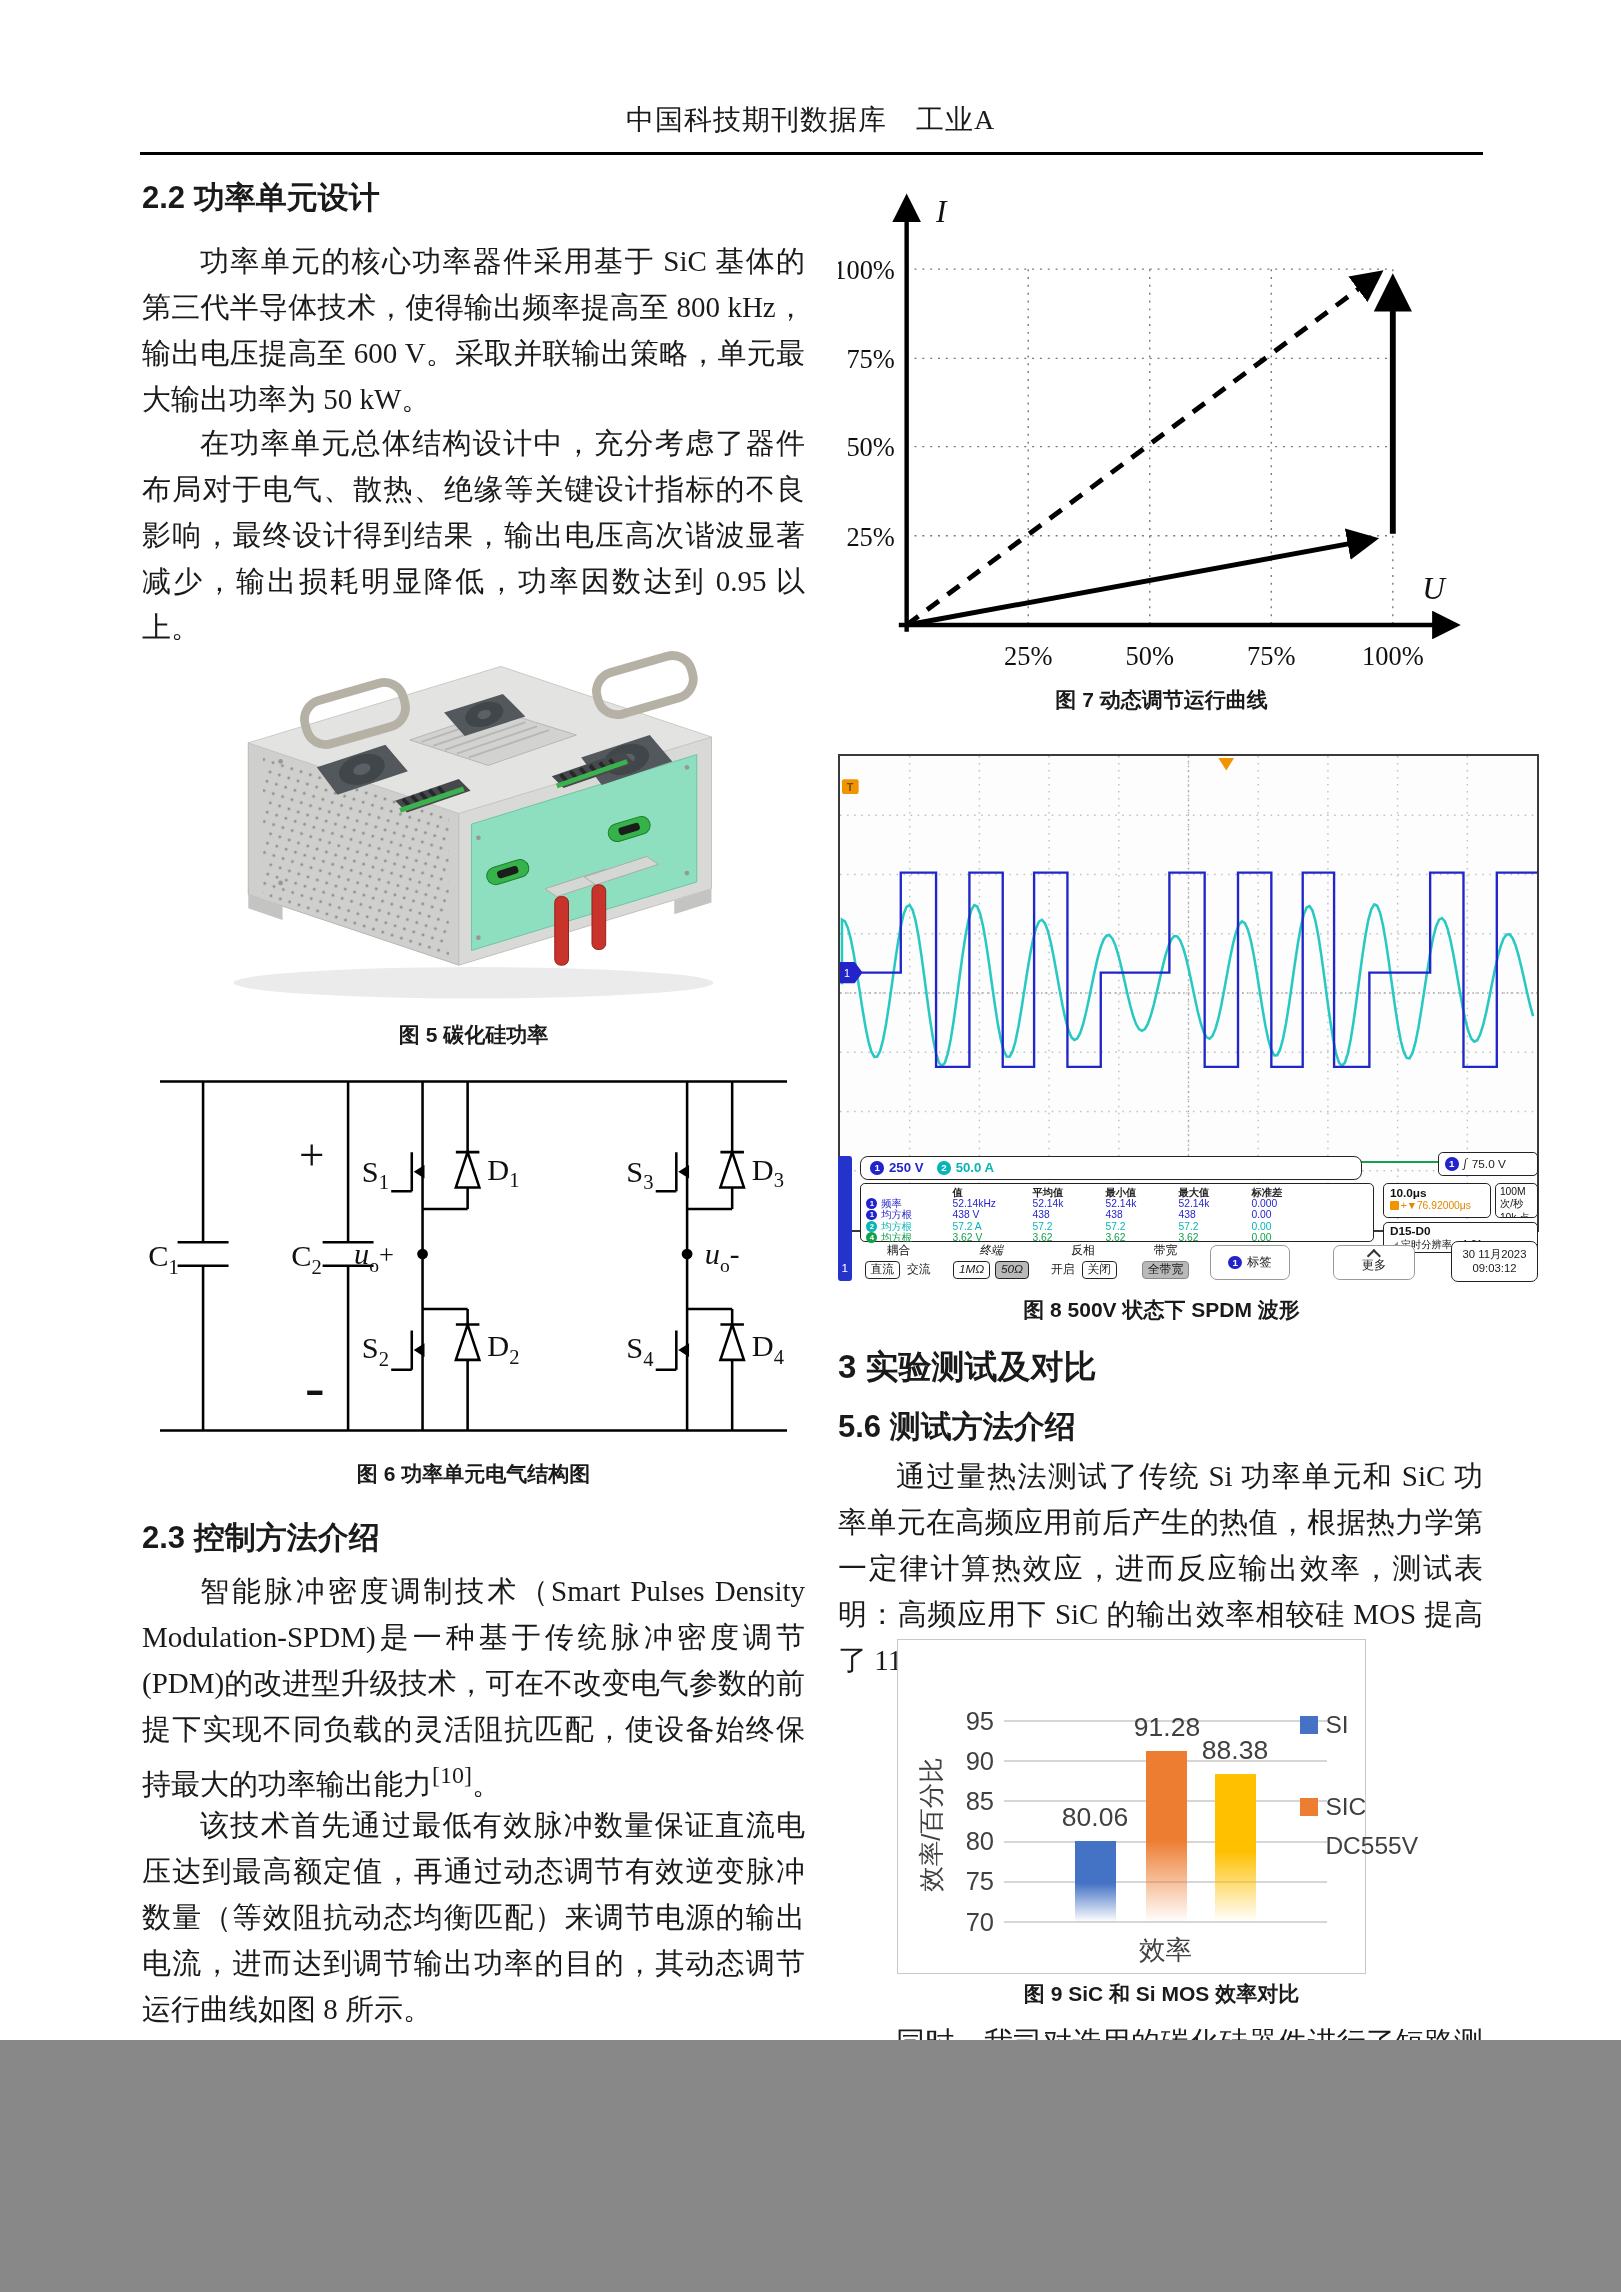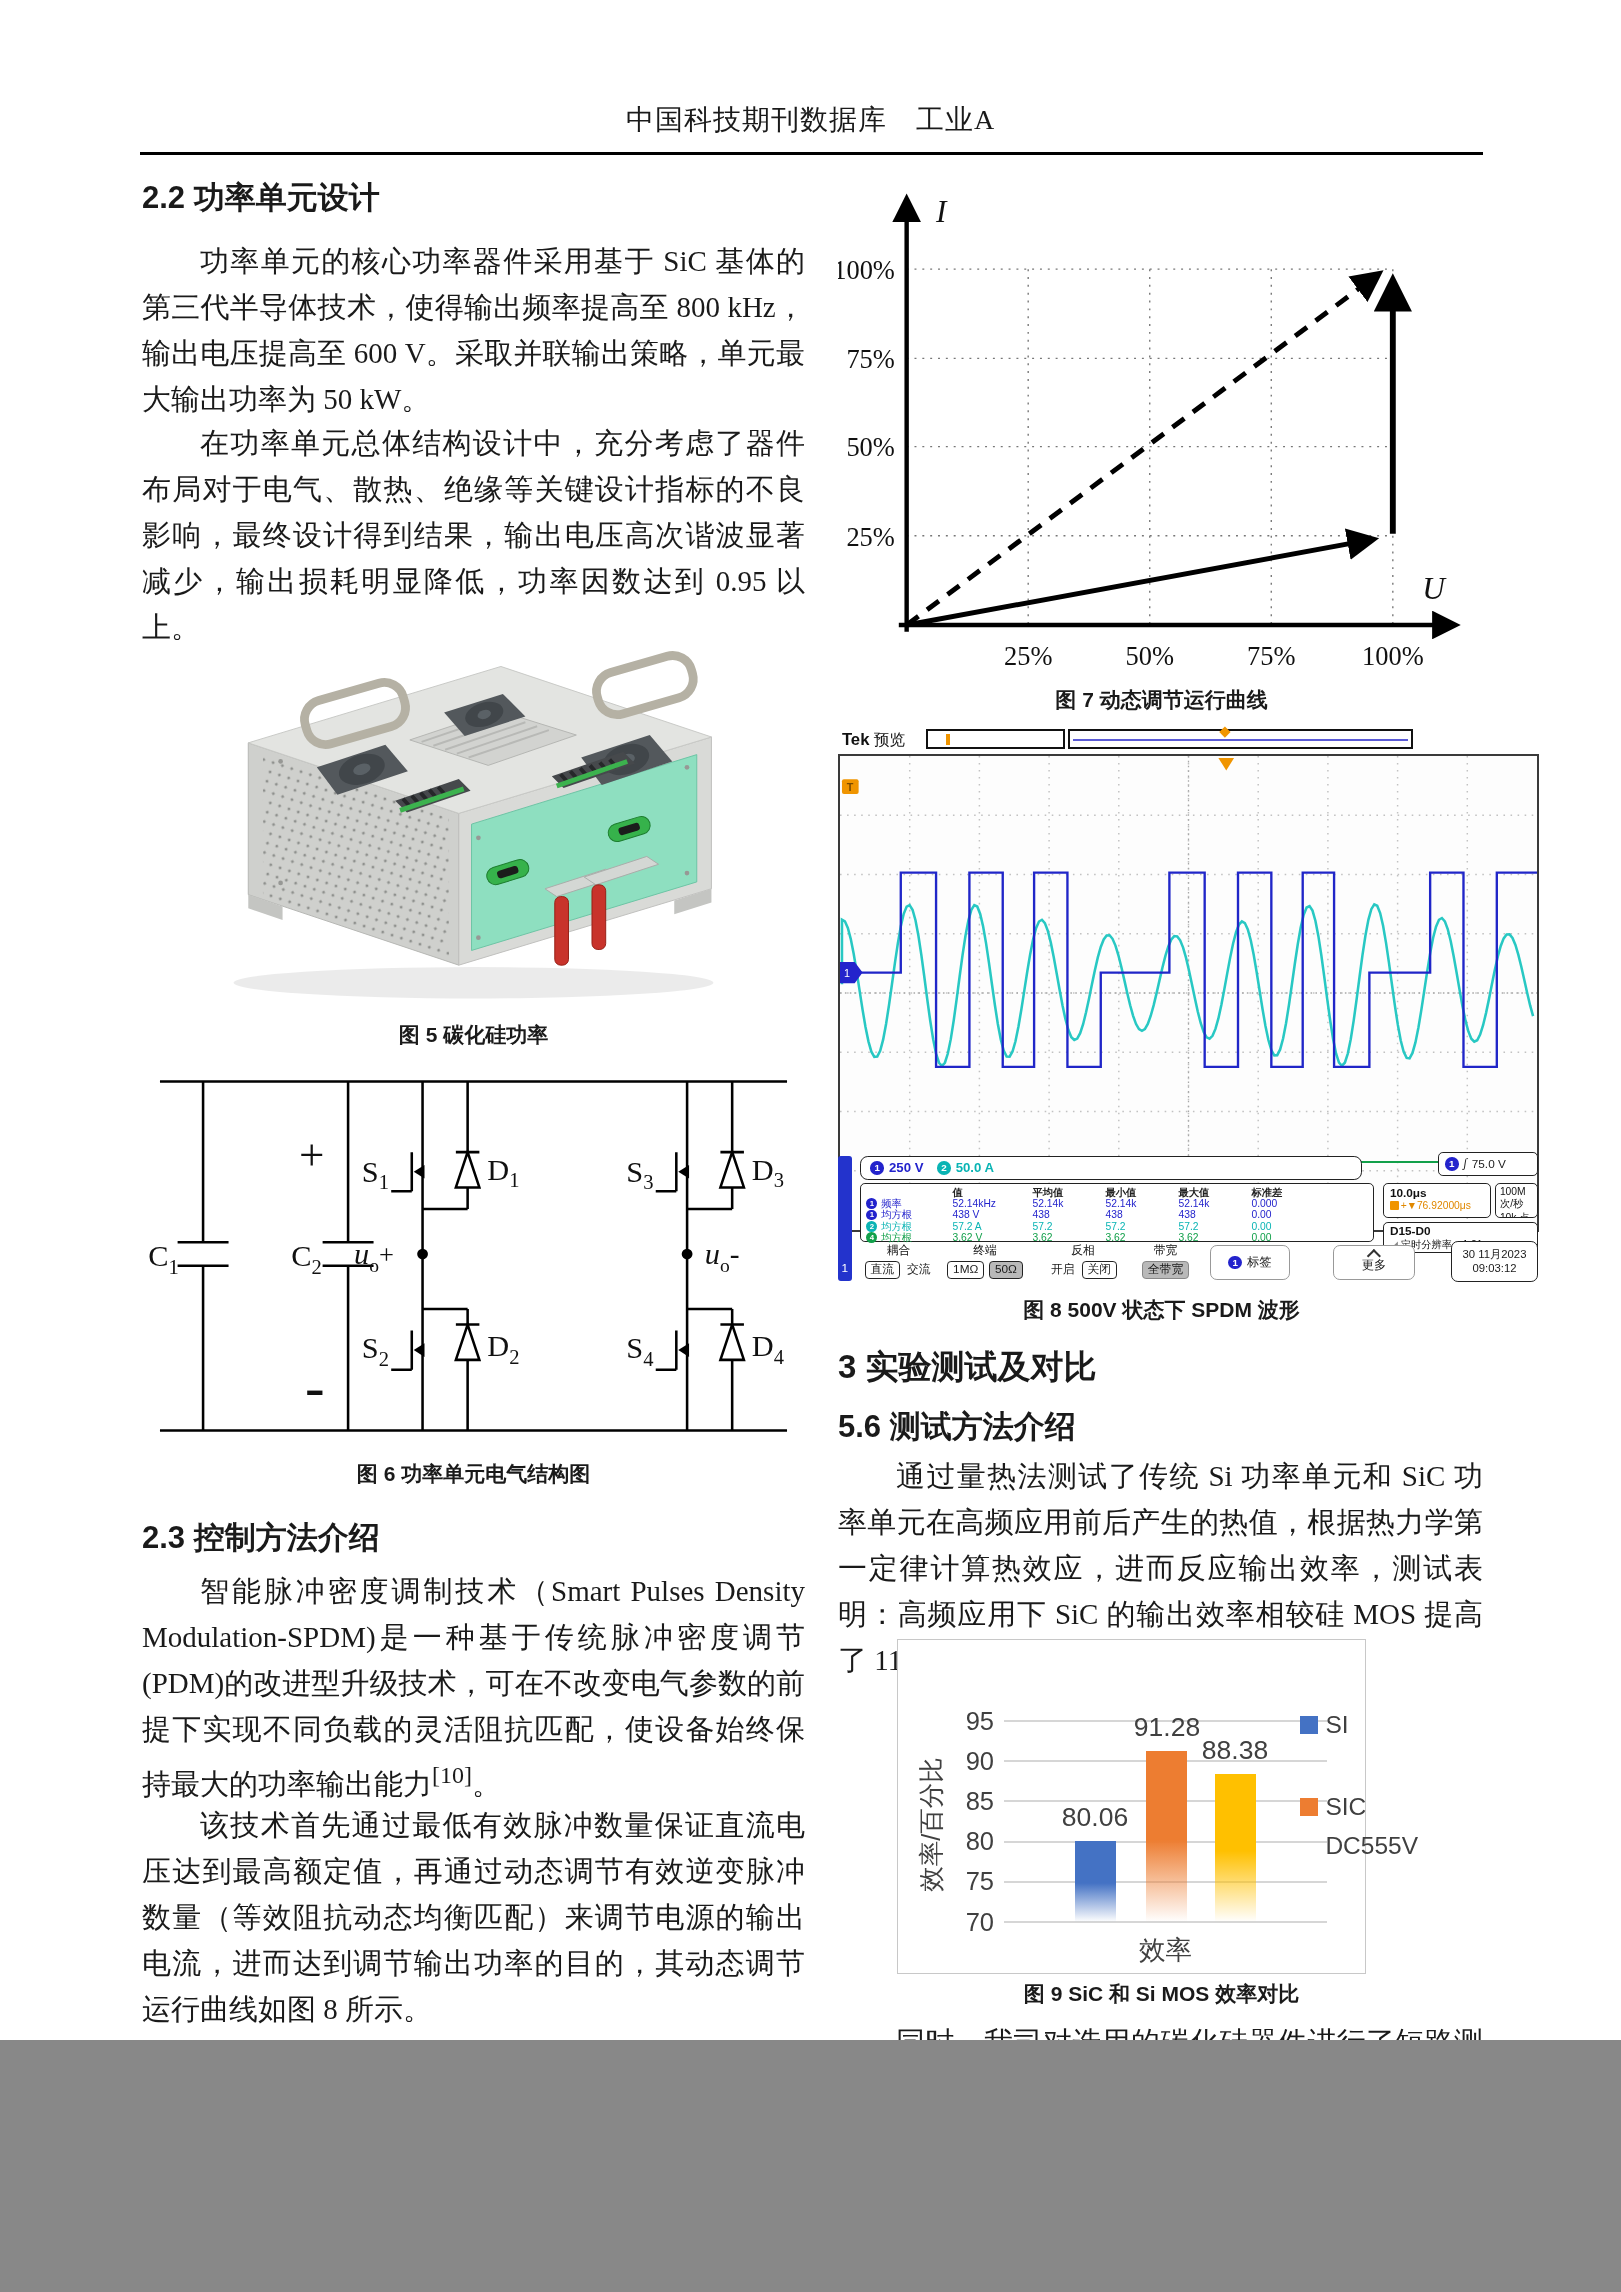--- a/index.html
+++ b/index.html
@@ -238,30 +238,20 @@
         <text x="442" y="496">75%</text>
         <text x="566" y="496">100%</text>
       </g>
       <text class="f7axis" x="100" y="44">I</text>
       <text class="f7axis" x="596" y="428">U</text>
     </svg>
   </div>
   <div class="abs caption" style="left:838px;top:686px;width:647px;">图 7  动态调节运行曲线</div>
 
   <div class="abs scope" style="left:838px;top:727px;width:701px;height:557px;">
-    <div class="topbar">
-      <span class="teklogo"><b>Tek</b> <span>预览</span></span>
-      <div class="tl-box" style="left:88px;width:139px;">
-        <div class="tl-tick" style="left:17.6px;"></div>
-      </div>
-      <div class="tl-box" style="left:230px;width:345px;">
-        <div class="tl-line"></div>
-        <div class="tl-diamond" style="left:151px;"></div>
-      </div>
-    </div>
     <div class="grat">
       <svg width="697" height="474" viewBox="0 0 711 488" preserveAspectRatio="none">
         <path d="M71.1 0V488 M142.2 0V488 M213.3 0V488 M284.4 0V488 M355.5 0V488 M426.6 0V488 M497.7 0V488 M568.8 0V488 M639.9 0V488 M0 61.0H711 M0 122.0H711 M0 183.0H711 M0 244.0H711 M0 305.0H711 M0 366.0H711 M0 427.0H711 " stroke="#c2c2c2" stroke-width="1.5" stroke-dasharray="1.6 5.6" fill="none"></path>
         <path d="M355.5 0 V488 M0 244 H711" stroke="#a8a8a8" stroke-width="1.3" stroke-dasharray="1.6 3.4" fill="none"></path>
         <path d="M2 235L2 168.5L5 170.2L8 177.0L11 188.5L14 203.9L17 222.0L20 241.6L23 261.1L26 278.9L29 293.8L32 304.4L35 309.8L38 309.5L41 303.5L44 292.0L47 275.9L50 256.4L53 235.0L56 213.2L59 192.9L62 175.5L65 162.5L68 155.0L71 153.5L74 158.3L77 169.1L80 185.1L83 205.0L86 227.3L89 250.4L92 272.3L95 291.5L98 306.4L101 315.8L104 319.0L107 315.8L110 306.3L113 291.5L116 272.3L119 250.3L122 227.3L125 205.0L128 185.1L131 169.2L134 158.4L137 153.6L140 155.0L143 162.6L146 175.6L149 192.9L152 213.3L155 235.0L158 256.4L161 275.9L164 291.9L167 303.3L170 309.4L173 309.6L176 304.2L179 293.7L182 278.8L185 261.0L188 241.6L191 222.1L194 204.0L197 188.6L200 177.2L203 170.4L206 168.6L209 172.0L212 180.0L215 191.9L218 206.9L221 223.6L224 240.7L227 256.9L230 271.1L233 282.2L236 289.5L239 292.4L242 291.0L245 285.4L248 276.1L251 263.9L254 249.9L257 235.0L260 220.5L263 207.3L266 196.6L269 188.9L272 184.8L275 184.6L278 188.2L281 195.2L284 205.2L287 217.2L290 230.5L293 243.9L296 256.6L299 267.5L302 276.0L305 281.2L308 283.0L311 281.2L314 275.8L317 267.4L320 256.5L323 243.9L326 230.5L329 217.4L332 205.5L335 195.8L338 188.9L341 185.4L344 185.7L347 189.7L350 197.3L353 207.9L356 220.8L359 235.0L362 249.5L365 263.3L368 275.1L371 284.2L374 289.6L377 291.0L380 288.1L383 281.0L386 270.2L389 256.4L392 240.5L395 223.8L398 207.6L401 193.0L404 181.4L407 173.5L410 170.3L413 172.0L416 178.6L419 189.7L422 204.7L425 222.4L428 241.4L431 260.4L434 277.9L437 292.4L440 302.8L443 308.2L446 308.0L449 302.1L452 290.9L455 275.2L458 256.1L461 235.0L464 213.6L467 193.5L470 176.3L473 163.5L476 156.0L479 154.5L482 159.2L485 169.8L488 185.5L491 205.2L494 227.4L497 250.3L500 272.1L503 291.3L506 306.2L509 315.6L512 318.9L515 315.8L518 306.4L521 291.6L524 272.4L527 250.4L530 227.3L533 204.8L536 184.8L539 168.7L542 157.7L545 152.8L548 154.2L551 161.7L554 174.8L557 192.4L560 213.0L563 235.0L566 256.8L569 276.6L572 292.9L575 304.6L578 310.8L581 311.2L584 305.7L587 294.9L590 279.8L593 261.6L596 241.7L599 221.7L602 203.2L605 187.4L608 175.7L611 168.6L614 166.8L617 170.2L620 178.4L623 190.7L626 206.1L629 223.2L632 240.8L635 257.6L638 272.2L641 283.6L644 291.1L647 294.1L650 292.6L653 286.8L656 277.2L659 264.7L662 250.3L665 235.0L668 220.1L671 206.7L674 195.6L677 187.8L680 183.7L683 183.6L686 187.3L689 194.5L692 204.7L695 217.0L698 230.4L701 244.0L704 256.8L707 267.8" stroke="#28c8c3" stroke-width="2.6" fill="none"></path>
         <path d="M2 223L2 223L62 223L62 120L98 120L98 320L132 320L132 120L166 120L166 320L198 320L198 120L232 120L232 320L266 320L266 223L336 223L336 120L372 120L372 320L406 320L406 120L440 120L440 320L472 320L472 120L504 120L504 320L540 320L540 223L602 223L602 120L636 120L636 320L670 320L670 120L713 120" stroke="#2026c8" stroke-width="2.4" fill="none"></path>
         <path d="M250 418 H711" stroke="#12a04a" stroke-width="2.2"></path>
         <polygon points="0,212 15,212 23,223 15,234 0,234" fill="#2323cc"></polygon>
         <text x="4" y="228" font-size="11" fill="#fff" font-family="Liberation Sans, sans-serif">1</text>
         <rect x="2" y="24" width="17" height="15" rx="2" fill="#f09500"></rect>
@@ -356,21 +346,21 @@
       <span>75.0 V</span>
     </div>
 
     <div class="abs" style="left:21.6px;top:516px;width:78px;">
       <div class="btn-label">耦合</div>
       <div class="btn-row">
           <span class="bt">直流</span>
           <span class="plain">交流</span>
         </div>
     </div>
-    <div class="abs" style="left:104px;top:516px;width:86px;">
+    <div class="abs" style="left:110px;top:516px;width:86px;font-style:italic;">
       <div class="btn-label">终端</div>
       <div class="btn-row">
           <span class="bt">1MΩ</span>
           <span class="bt gray">50Ω</span>
         </div>
     </div>
     <div class="abs" style="left:204px;top:516px;width:82px;">
       <div class="btn-label">反相</div>
       <div class="btn-row">
           <span class="plain">开启</span>

